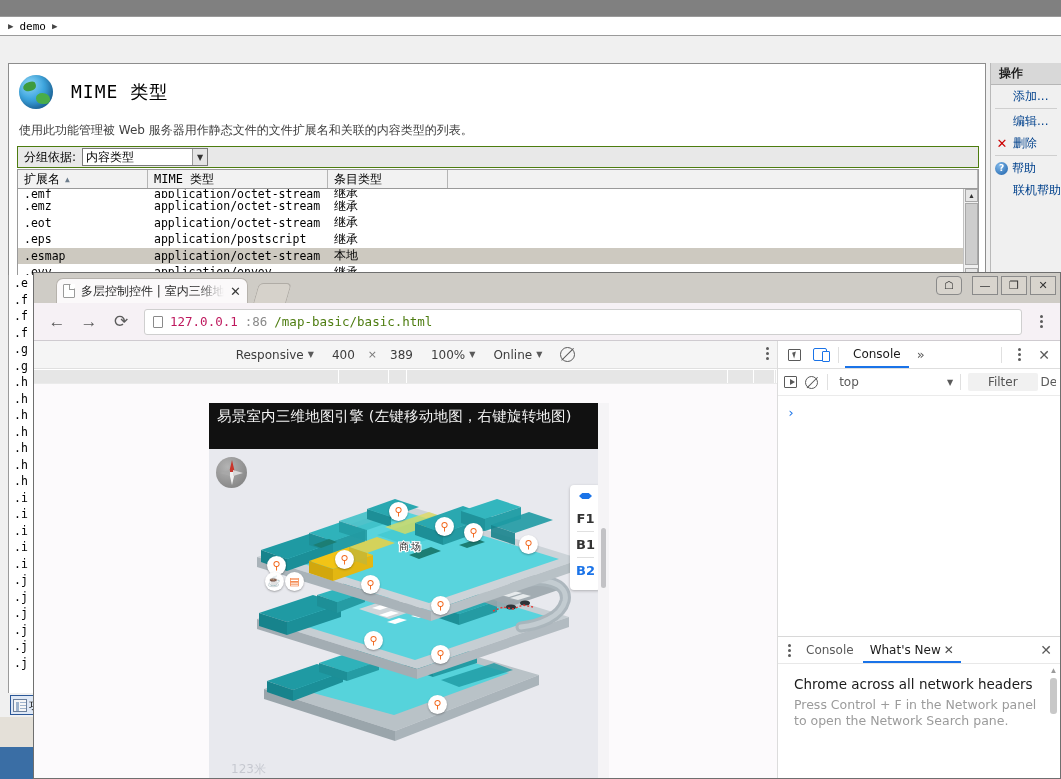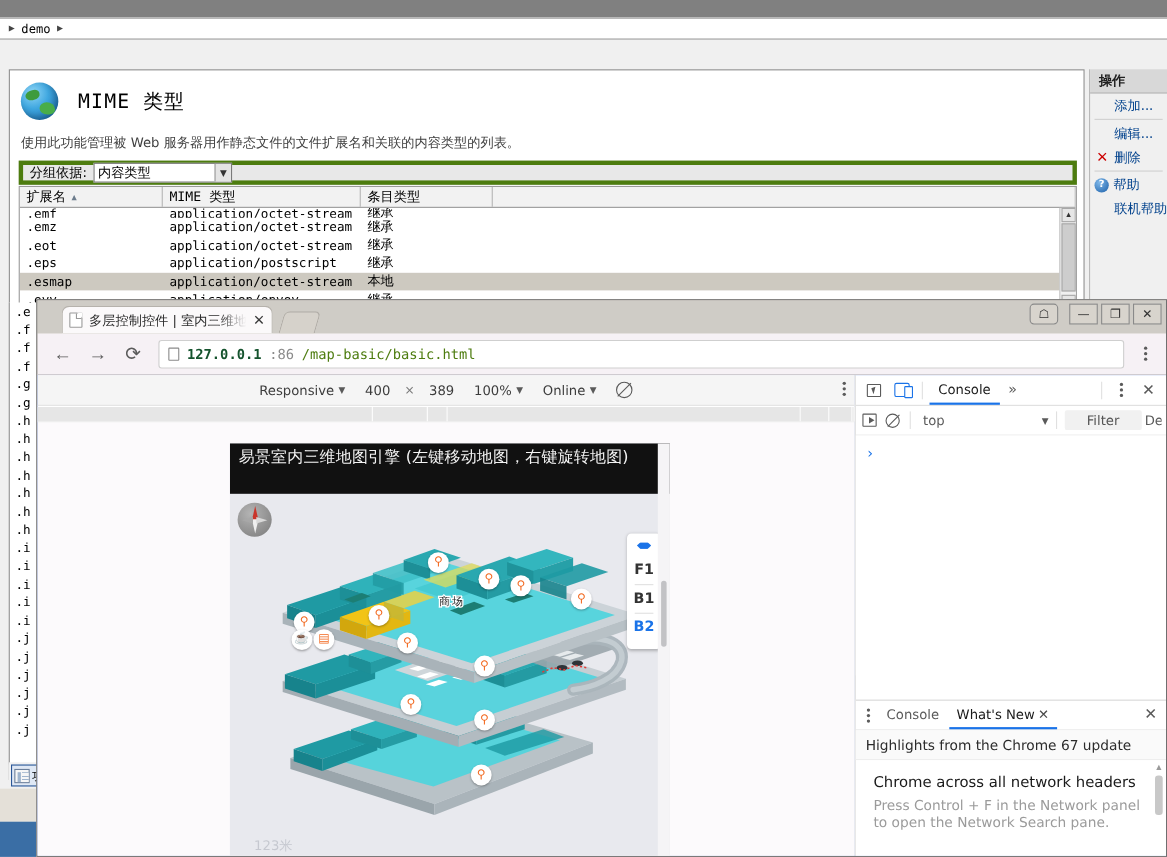--- a/index.html
+++ b/index.html
@@ -67,21 +67,21 @@
     font-family: "DejaVu Sans Mono", monospace;
     font-size: 18px; color: #000; letter-spacing: 1px;
   }
   .iis-desc {
     position: absolute; left: 10px; top: 58px;
     font-family: "DejaVu Sans", sans-serif;
     font-size: 12px; color: #404040;
   }
   .iis-groupbar {
     position: absolute; left: 8px; top: 82px; width: 962px; height: 22px;
-    background: #e8e8e8; border: 4px solid #4d7c0f;
+    background: #e8e8e8; border: 1px solid #4d7c0f;
     display: flex; align-items: center; gap: 6px; padding-left: 6px;
   }
   .group-label { font-size: 12px; font-family: "DejaVu Sans", sans-serif; color: #000; }
   .group-select {
     width: 126px; height: 18px; background: #fff; border: 1px solid #7a7a7a;
     display: flex; align-items: center; justify-content: space-between;
     font-size: 12px; padding-left: 3px; font-family: "DejaVu Sans", sans-serif;
   }
   .group-select .chev {
     width: 15px; height: 16px; background: #e4e4e4; border-left: 1px solid #9b9b9b;
@@ -260,21 +260,21 @@
   }
   .omnibox {
     flex: 1 1 auto; height: 26px; margin-left: 6px; margin-right: 6px;
     background: #fff; border: 1px solid #cfcfcf; border-radius: 3px;
     display: flex; align-items: center; gap: 7px; padding: 0 8px;
     font-family: "DejaVu Sans Mono", monospace; font-size: 12.5px; color: #202020;
   }
   .omnibox .page-ico {
     width: 10px; height: 12px; border: 1px solid #8a8a8a; border-radius: 1px; position: relative;
   }
-  .url-host { color: #14532d; font-weight: bold; }
+  .url-host { color: #be185d; }
   .url-port { color: #8a8a8a; }
   .url-path { color: #4d7c0f; }
   .kebab {
     width: 22px; height: 26px; display: flex; flex-direction: column;
     align-items: center; justify-content: center; gap: 2px;
   }
   .kebab i { width: 3px; height: 3px; background: #5b5b5b; border-radius: 50%; display: block; }
 
   
   .chrome-body { display: flex; height: 439px; width: 100%; background: #1d4ed8; }
@@ -924,21 +924,20 @@
                 <i></i>
                 <i></i>
               </span>
             <span class="wn-tab">Console</span>
             <span class="wn-tab active">
               <span>What's New</span><span class="wn-tab-x">✕</span>
             </span>
             <span class="spacer" style="flex:1"></span>
             <span class="dt-close">✕</span>
           </div>
-          <div class="wn-header">Highlights from the Chrome 67 update</div>
           <div class="wn-body">
             <div class="wn-item-title">Chrome across all network headers</div>
             <div class="wn-item-desc">Press Control + F in the Network panel to open the Network Search pane.</div>
             <div class="wn-scroll">
               <div class="wn-scroll-up">▲</div>
               <div class="wn-thumb"></div>
             </div>
           </div>
         </div>
       </div>

